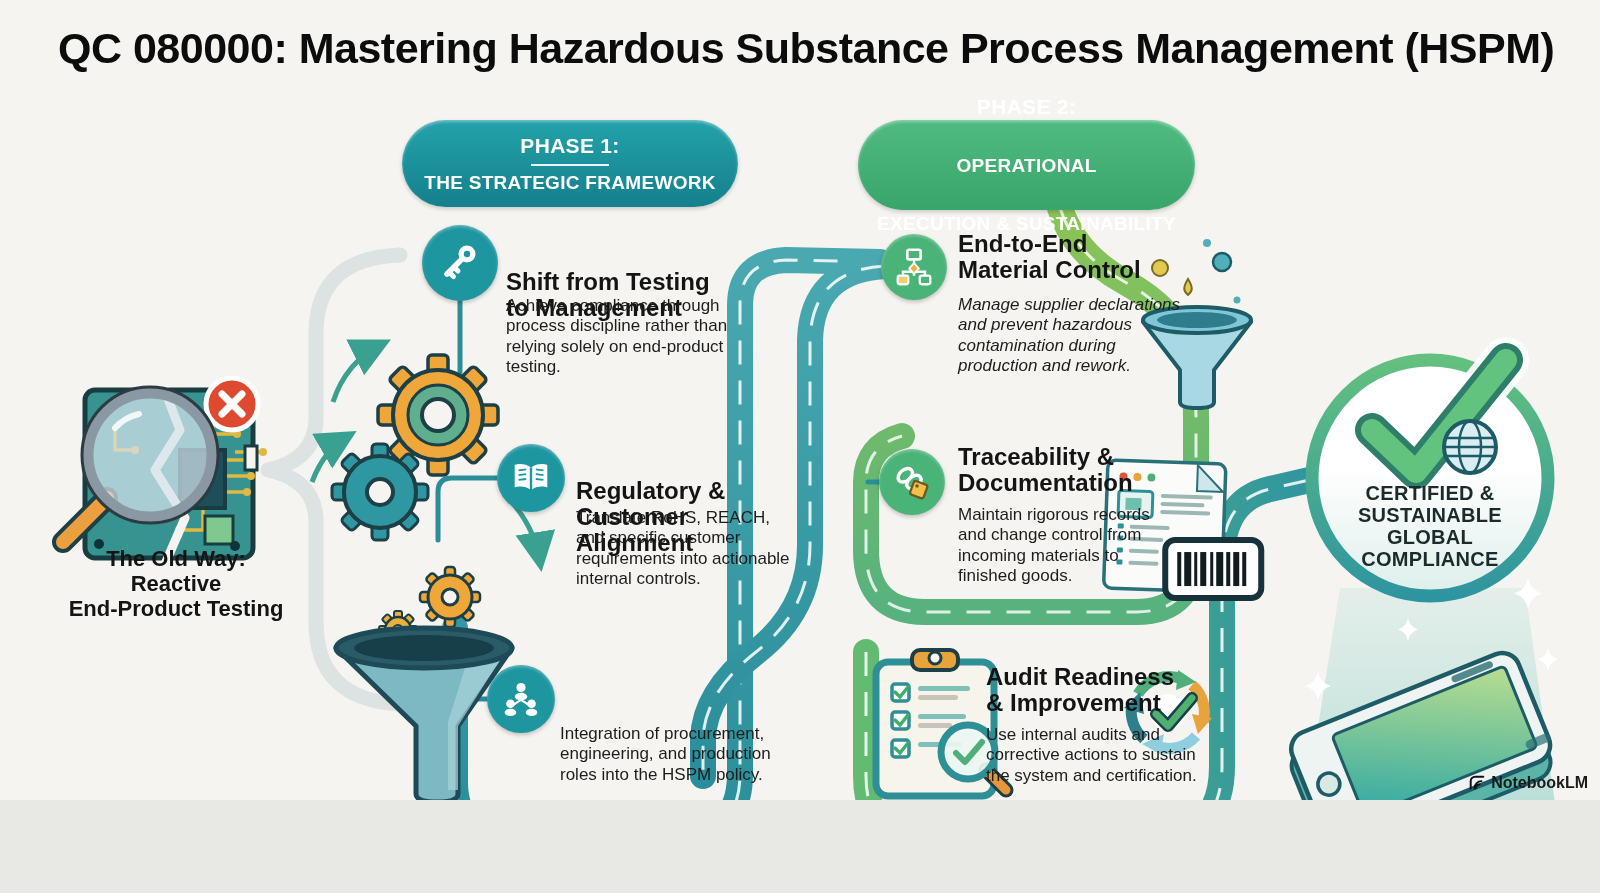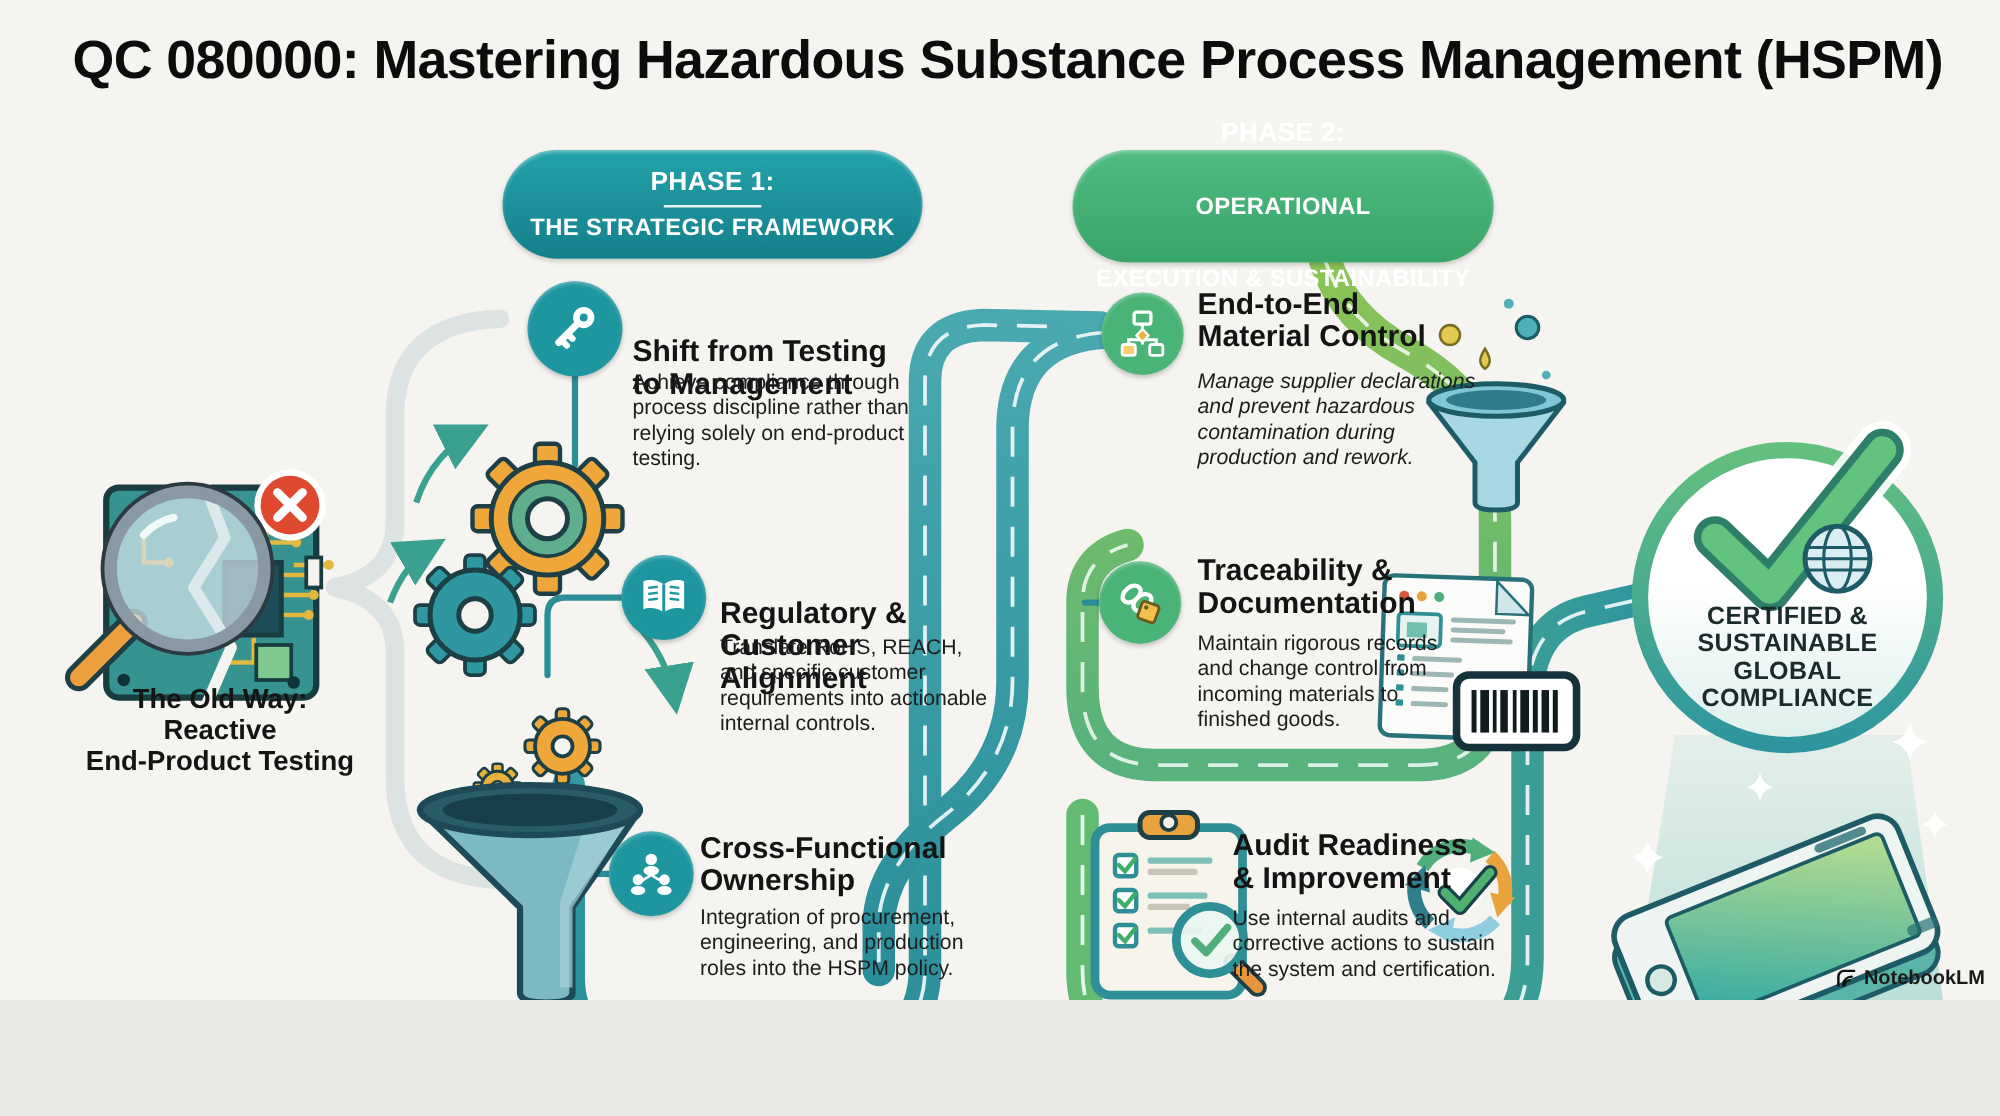--- a/index.html
+++ b/index.html
@@ -360,21 +360,20 @@
     <svg width="46" height="46" viewBox="0 0 48 48">
       <circle cx="24" cy="12" r="4.8" fill="#ffffff"></circle>
         <ellipse cx="24" cy="21.5" rx="6.5" ry="4" fill="#ffffff"></ellipse>
       <path d="M 24,22 v 4 M 16,30 L 24,25 L 32,30" stroke="#ffffff" stroke-width="2.2" fill="none"></path>
       <circle cx="13" cy="29" r="4.5" fill="#ffffff"></circle>
         <ellipse cx="13" cy="38" rx="6" ry="3.8" fill="#ffffff"></ellipse>
       <circle cx="35" cy="29" r="4.5" fill="#ffffff"></circle>
         <ellipse cx="35" cy="38" rx="6" ry="3.8" fill="#ffffff"></ellipse>
     </svg>
   </div>
-  <div class="abs item-title" style="left:560px;top:666px;width:210px;">Cross-Functional Ownership</div>
   <div class="abs item-body" style="left:560px;top:724px;width:232px;">Integration of procurement, engineering, and production roles into the HSPM policy.</div>
 
   <div class="abs icon-circle green-bg" style="left:881px;top:234px;width:66px;height:66px;">
     <svg width="46" height="46" viewBox="0 0 48 48">
       <rect x="17" y="6" width="14" height="10" rx="2" fill="none" stroke="#ffffff" stroke-width="2.8"></rect>
       <path d="M24 16 v 4 M 24,31 v 2 M 12.5,33 V 29 H 35.5 V 33" stroke="#ffffff" stroke-width="2.5" fill="none"></path>
       <path d="M24 20 l 5,5.5 -5,5.5 -5,-5.5 z" fill="#e8b13c" stroke="#ffffff" stroke-width="2"></path>
       <rect x="7" y="33" width="11" height="9" rx="2" fill="#f3cf6b" stroke="#ffffff" stroke-width="2.4"></rect>
       <rect x="30" y="33" width="11" height="9" rx="2" fill="none" stroke="#ffffff" stroke-width="2.4"></rect>
     </svg>

